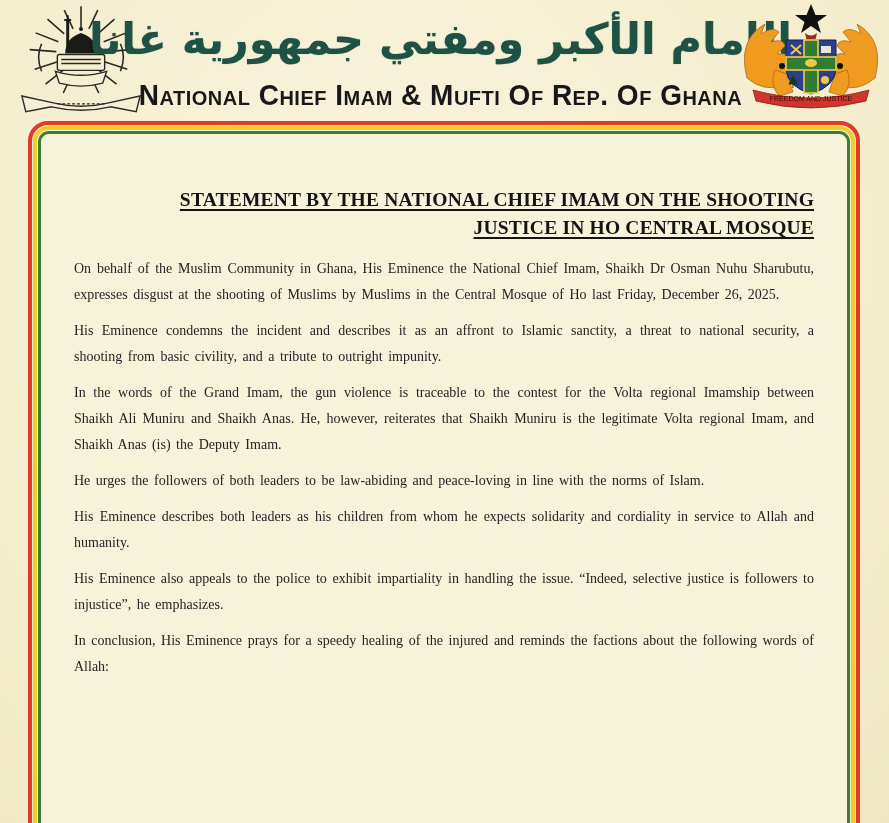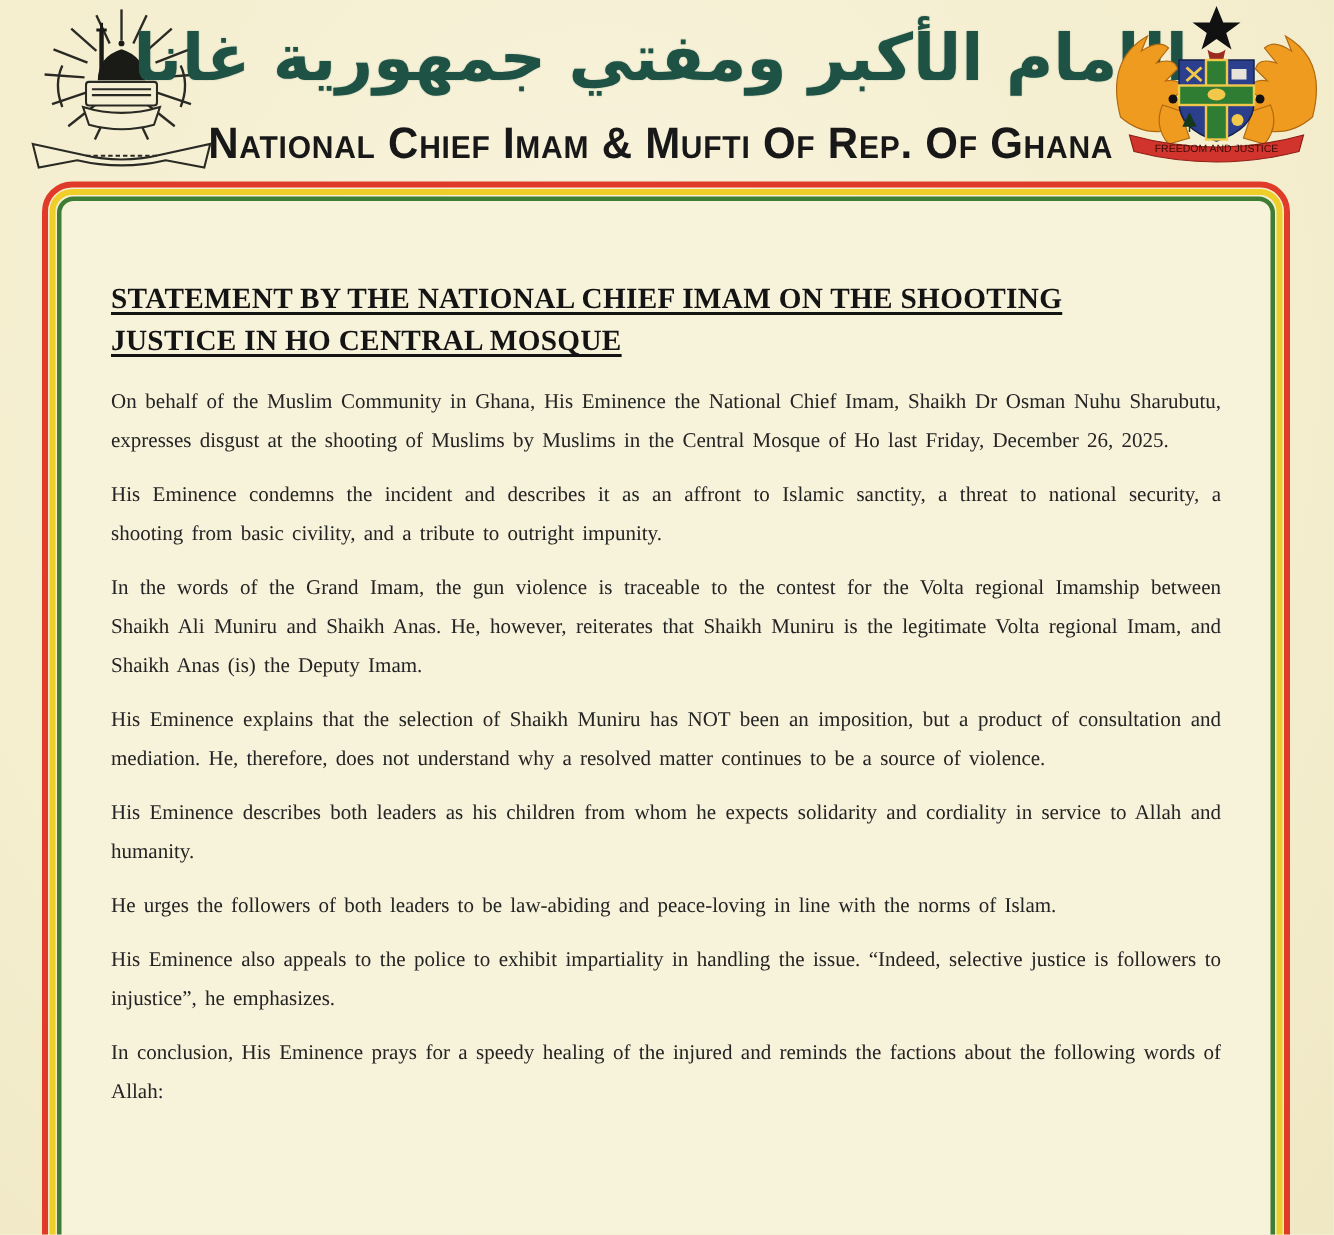--- a/index.html
+++ b/index.html
@@ -48,21 +48,21 @@
   }
   .frame-green {
     width: 100%; height: 100%;
     border: 3px solid #3e7d33; border-radius: 11px;
     background: #f7f2da;
     padding: 52px 33px 0 33px;
   }
 
   
   .doc-title {
-    text-align: left; font-weight: bold; font-size: 19.5px;
+    text-align: right; font-weight: bold; font-size: 19.5px;
     line-height: 28px; margin-bottom: 14px; letter-spacing: 0.2px;
     color: #141414;
   }
   .doc-title .tline { text-decoration: underline; text-underline-offset: 3px; text-decoration-thickness: 1.5px; }
   .doc-body p {
     text-align: justify;
     font-size: 14px; line-height: 26px;
     margin-bottom: 10px;
     color: #242424;
     word-spacing: 2px;
@@ -151,22 +151,21 @@
 
       <div class="doc-title">
         <div class="tline">STATEMENT BY THE NATIONAL CHIEF IMAM ON THE SHOOTING</div>
         <div class="tline">JUSTICE IN HO CENTRAL MOSQUE</div>
       </div>
 
       <div class="doc-body">
         <p>On behalf of the Muslim Community in Ghana, His Eminence the National Chief Imam, Shaikh Dr Osman Nuhu Sharubutu, expresses disgust at the shooting of Muslims by Muslims in the Central Mosque of Ho last Friday, December 26, 2025.</p>
         <p>His Eminence condemns the incident and describes it as an affront to Islamic sanctity, a threat to national security, a shooting from basic civility, and a tribute to outright impunity.</p>
         <p>In the words of the Grand Imam, the gun violence is traceable to the contest for the Volta regional Imamship between Shaikh Ali Muniru and Shaikh Anas. He, however, reiterates that Shaikh Muniru is the legitimate Volta regional Imam, and Shaikh Anas (is) the Deputy Imam.</p>
-        <p>His Eminence explains that the selection of Shaikh Muniru has NOT been an imposition, but a product of consultation and mediation. He, therefore, does not understand why a resolved matter continues to be a source of violence.</p>
+        <p>He urges the followers of both leaders to be law-abiding and peace-loving in line with the norms of Islam.</p>
         <p>His Eminence describes both leaders as his children from whom he expects solidarity and cordiality in service to Allah and humanity.</p>
-        <p>He urges the followers of both leaders to be law-abiding and peace-loving in line with the norms of Islam.</p>
         <p>His Eminence also appeals to the police to exhibit impartiality in handling the issue. “Indeed, selective justice is followers to injustice”, he emphasizes.</p>
         <p>In conclusion, His Eminence prays for a speedy healing of the injured and reminds the factions about the following words of Allah:</p>
       </div>
 
     </div>
   </div>
 </div>
 
 </body></html>

